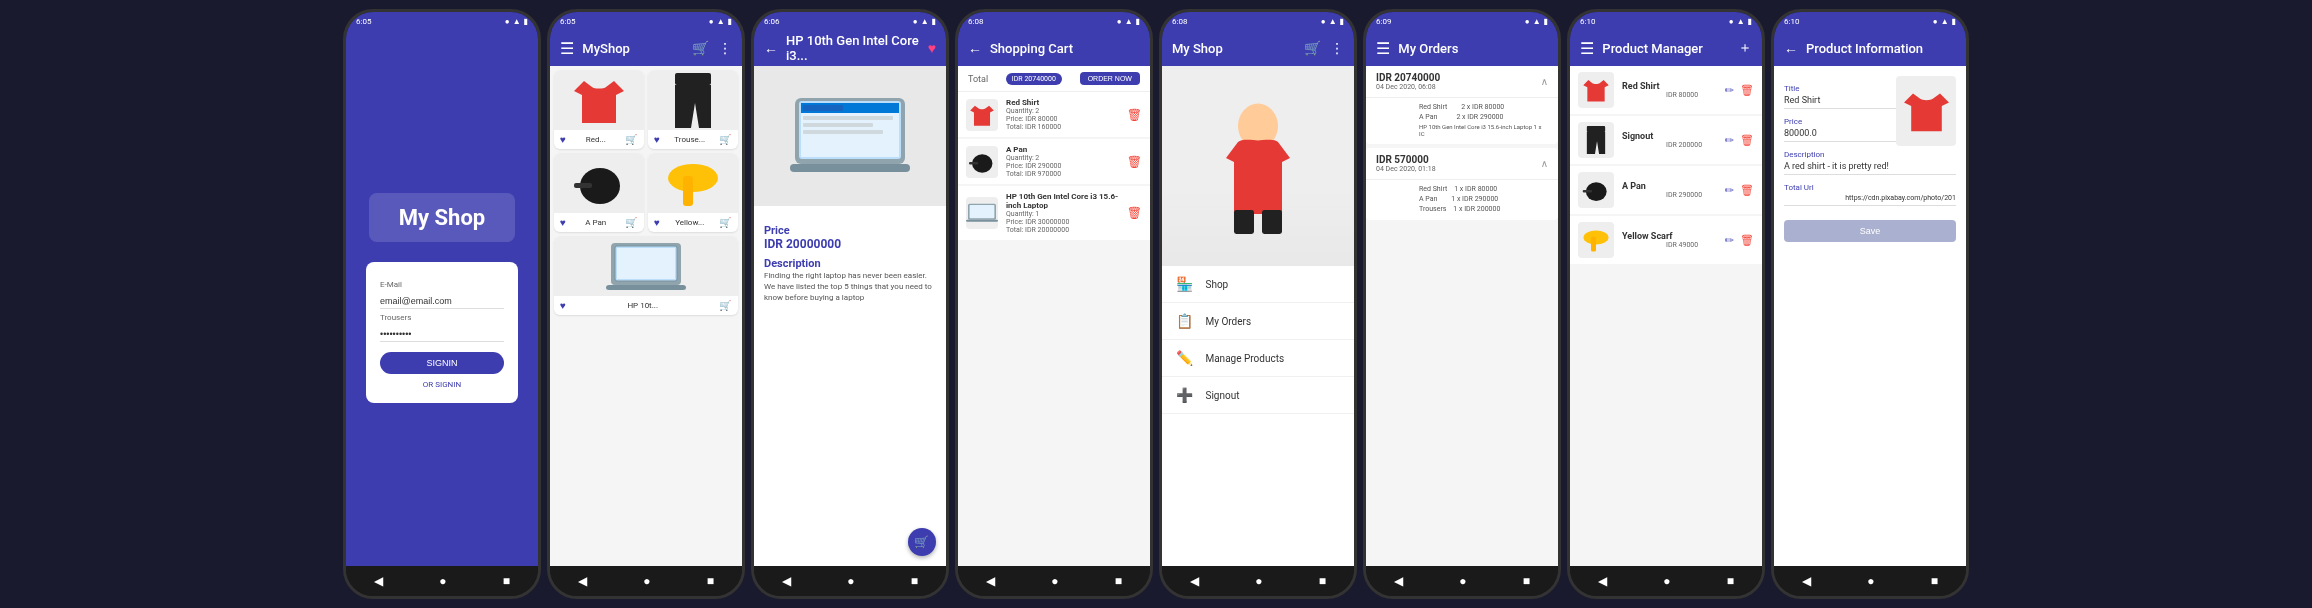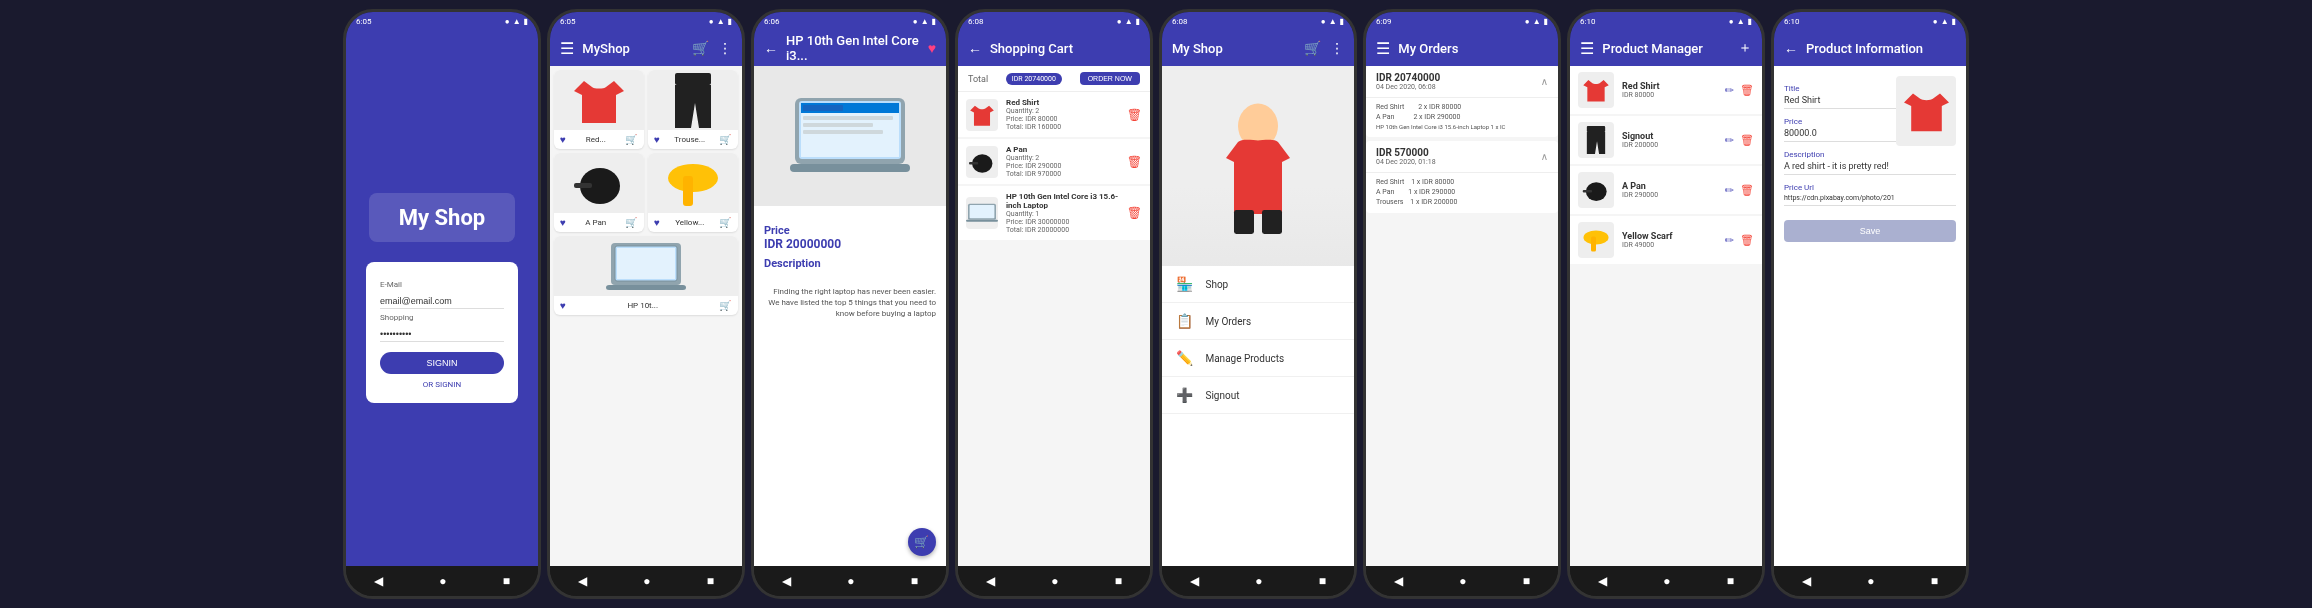--- a/index.html
+++ b/index.html
@@ -221,22 +221,21 @@
     .desc-label {
       color: #3d3db0;
       font-size: 11px;
       font-weight: bold;
       margin-top: 6px;
     }
     .desc-text {
       font-size: 8px;
       color: #555;
       line-height: 1.4;
-      margin-top: 16px;
-      text-align: right;
+      margin-top: 0;
     }
     .fab-cart {
       position: absolute;
       bottom: 40px;
       right: 10px;
       width: 28px;
       height: 28px;
       background: #3d3db0;
       border-radius: 50%;
       display: flex;
@@ -336,21 +335,21 @@
     .order-header {
       display: flex;
       justify-content: space-between;
       align-items: center;
       padding: 6px 10px;
       border-bottom: 1px solid #eee;
     }
     .order-total { font-size: 10px; font-weight: bold; color: #333; }
     .order-date { font-size: 7px; color: #666; }
     .order-items { padding: 4px 10px 6px; }
-    .order-item-row { font-size: 7px; color: #555; padding: 1px 0; }
+    .order-item-row { font-size: 7px; color: #555; padding: 1px 0; margin-left: 43px; }
     .order-chevron { font-size: 10px; color: #999; }
 
     
     .pm-screen {
       flex: 1;
       overflow-y: auto;
       background: #f5f5f5;
     }
     .pm-item {
       background: white;
@@ -365,21 +364,21 @@
       height: 36px;
       background: #eee;
       border-radius: 4px;
       display: flex;
       align-items: center;
       justify-content: center;
       flex-shrink: 0;
     }
     .pm-item-info { flex: 1; }
     .pm-item-name { font-size: 9px; font-weight: bold; color: #333; }
-    .pm-item-price { font-size: 7px; color: #666; }
+    .pm-item-price { font-size: 7px; color: #666; margin-left: 44px; }
     .pm-actions { display: flex; gap: 6px; }
     .edit-btn { color: #3d3db0; font-size: 11px; }
     .delete-btn { color: #f44336; font-size: 11px; }
 
     
     .pi-screen {
       flex: 1;
       overflow-y: auto;
       background: white;
       padding: 10px;
@@ -434,21 +433,21 @@
       <span>▲</span>
       <span>▮</span>
     </div>
   </div>
   <div class="screen-content">
     <div class="login-screen">
       <div class="login-title">My Shop</div>
       <div class="login-form">
         <div class="login-label">E-Mail</div>
         <input class="login-input" value="email@email.com" readonly="" style="">
-        <div class="login-label">Shopping</div>
+        <div class="login-label">Trousers</div>
         <input class="login-input" type="password" value="••••••••••" readonly="" style="">
         <button class="login-btn">SIGNIN</button>
         <div class="signup-link">OR SIGNIN</div>
       </div>
     </div>
   </div>
   <div class="nav-bar">
     <span class="nav-btn">◀</span>
     <span class="nav-btn">●</span>
     <span class="nav-btn">■</span>
@@ -893,22 +892,22 @@
             <path d="M10,8 L0,18 L8,22 L8,50 L42,50 L42,22 L50,18 L40,8 L32,14 C30,16 20,16 18,14 Z" fill="#e53935"></path>
           </svg>
         </div>
       </div>
       <div class="pi-field-label">Title</div>
       <div class="pi-field-value">Red Shirt</div>
       <div class="pi-field-label">Price</div>
       <div class="pi-field-value">80000.0</div>
       <div class="pi-field-label">Description</div>
       <div class="pi-field-value">A red shirt - it is pretty red!</div>
-      <div class="pi-field-label">Price Url</div>
-      <div class="pi-field-value" style="font-size:7px;">https://cdn.pixabay.com/photo/201</div>
+      <div class="pi-field-label">Total Url</div>
+      <div class="pi-field-value" style="font-size:7px;text-align:right;">https://cdn.pixabay.com/photo/201</div>
       <button class="pi-save-btn">Save</button>
     </div>
   </div>
   <div class="nav-bar">
     <span class="nav-btn">◀</span>
     <span class="nav-btn">●</span>
     <span class="nav-btn">■</span>
   </div>
 </div>
 

